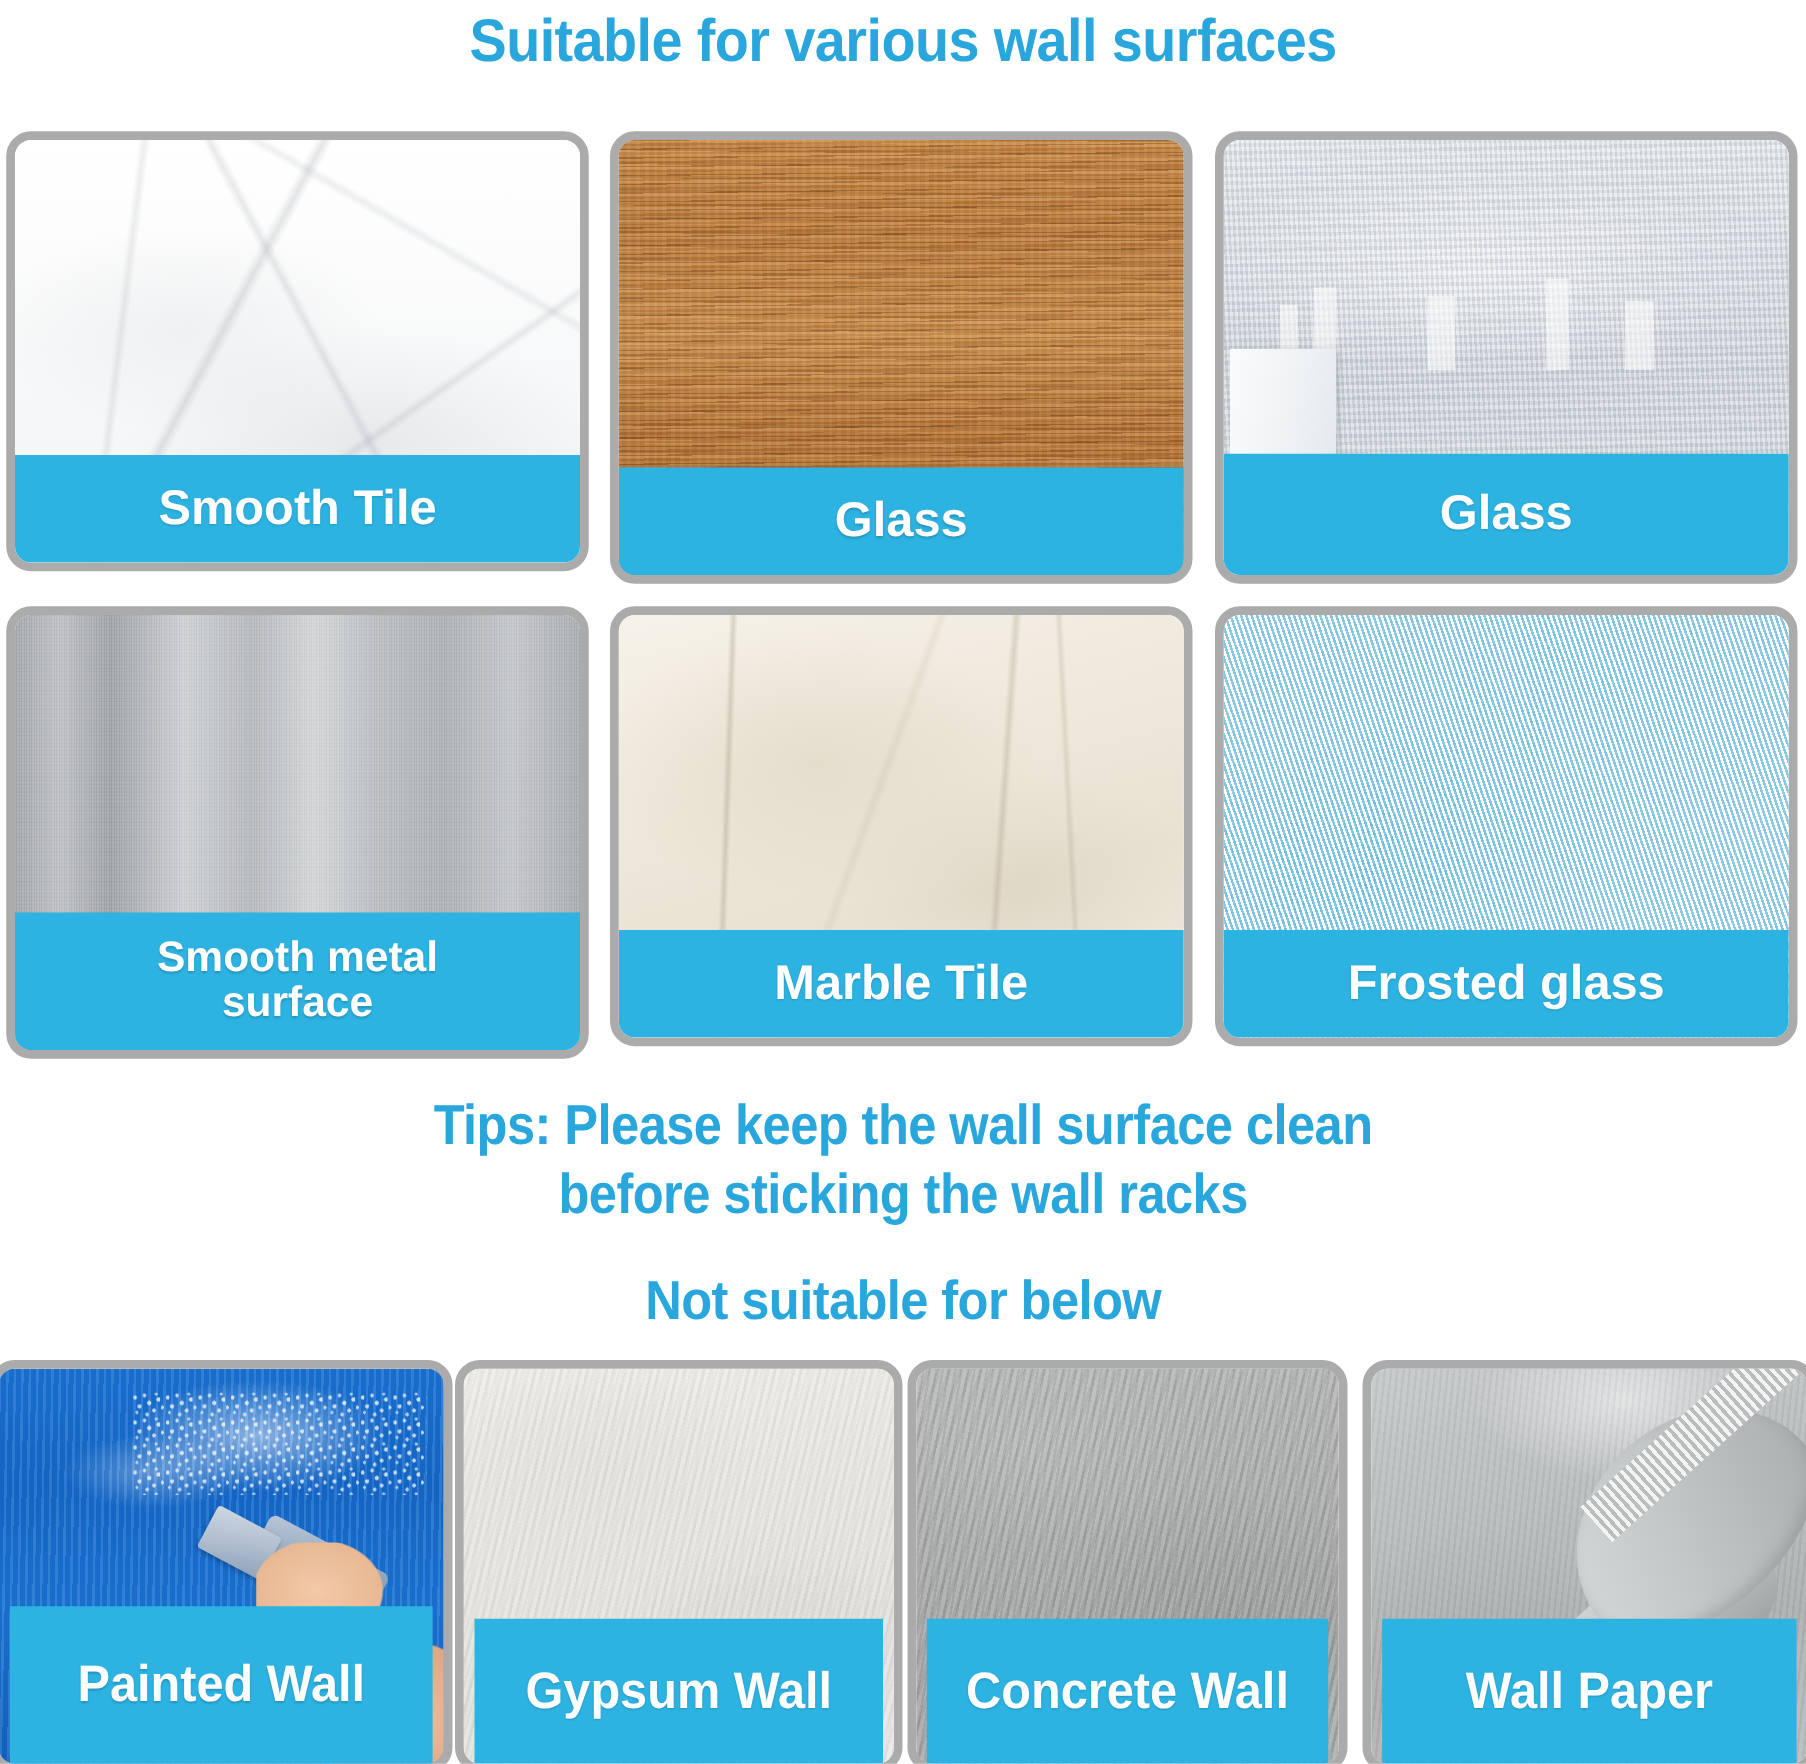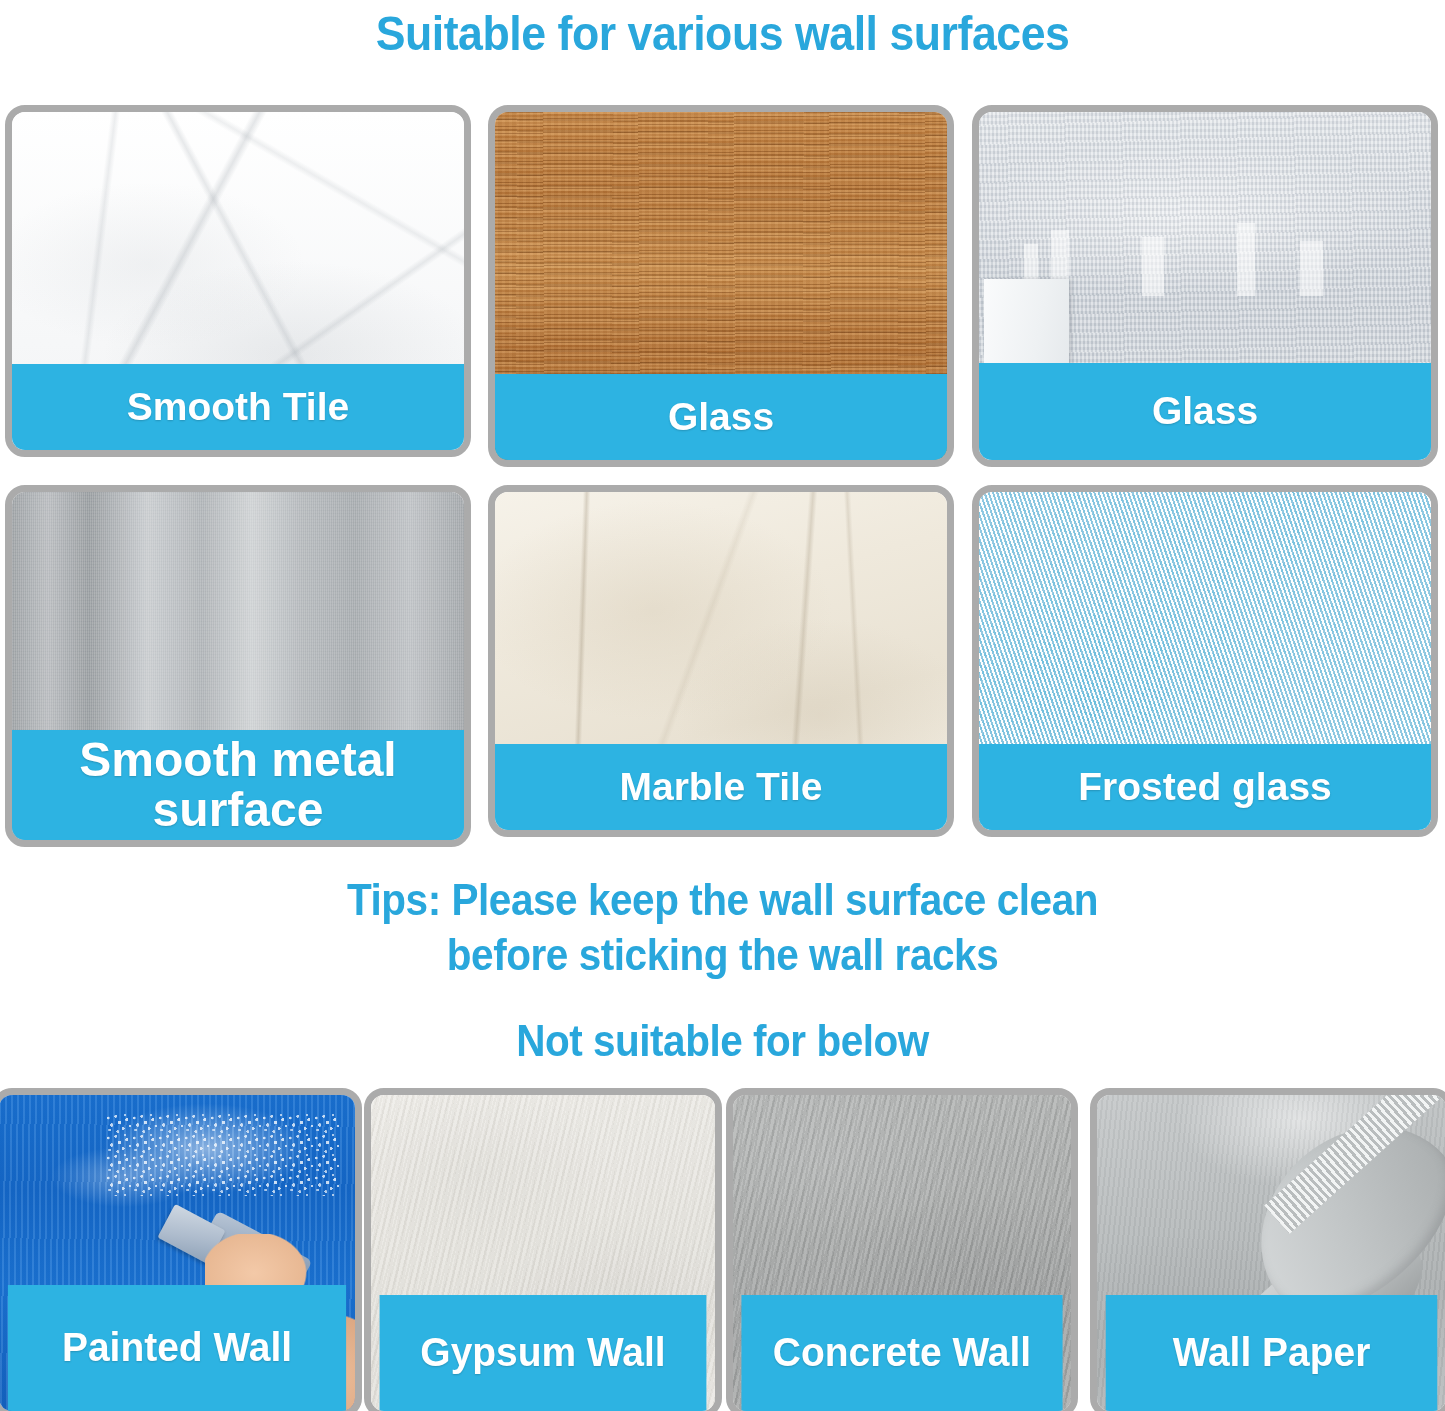--- a/index.html
+++ b/index.html
@@ -72,21 +72,21 @@
     align-items: center;
     justify-content: center;
     text-align: center;
     line-height: 1.05;
     text-shadow: 0 1px 2px rgba(0,0,0,0.18);
     white-space: pre-line;
   }
 
   
   .tile-wide .tile-label { font-size: 39px; }
-  .tile-wide.two-line .tile-label { font-size: 48px; }
+  .tile-wide.two-line .tile-label { font-size: 34px; }
 
   
   .tile-tall .tile-label {
     font-size: 41px;
     transform: scaleX(0.95);
   }
 
   
 
   

